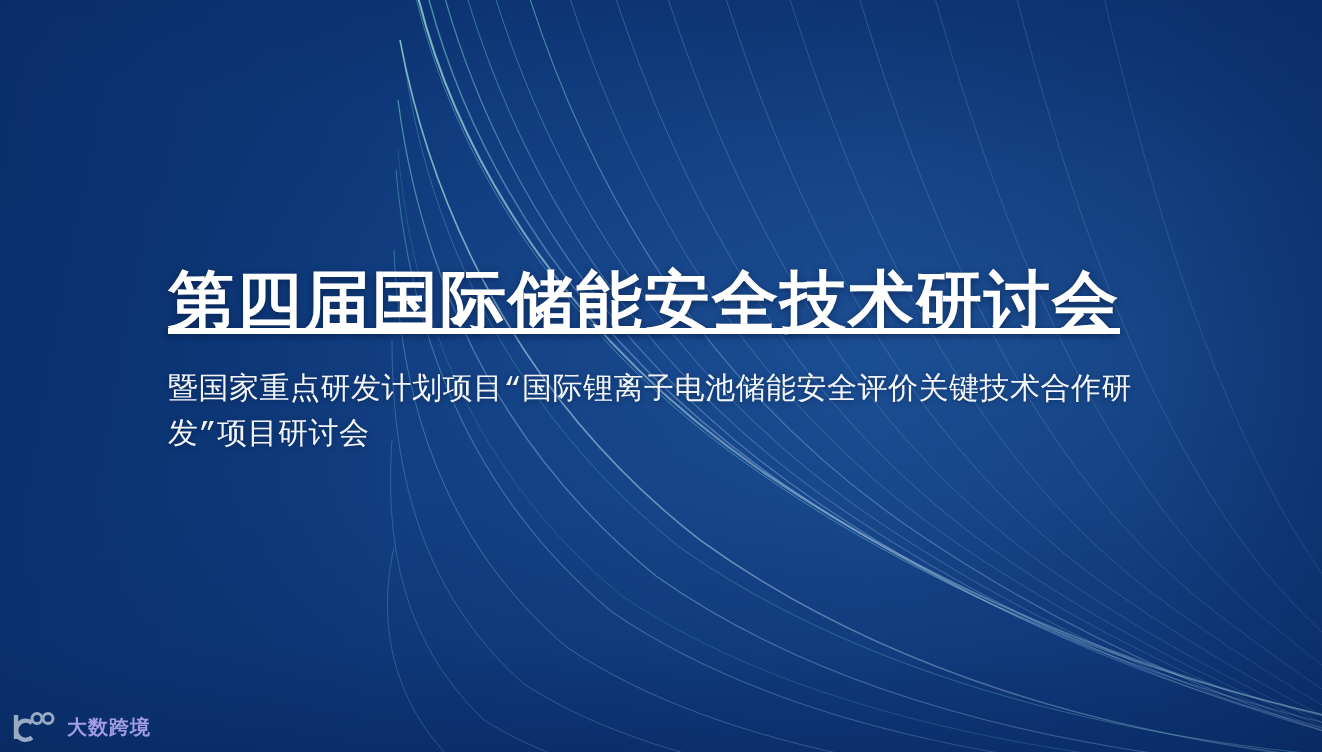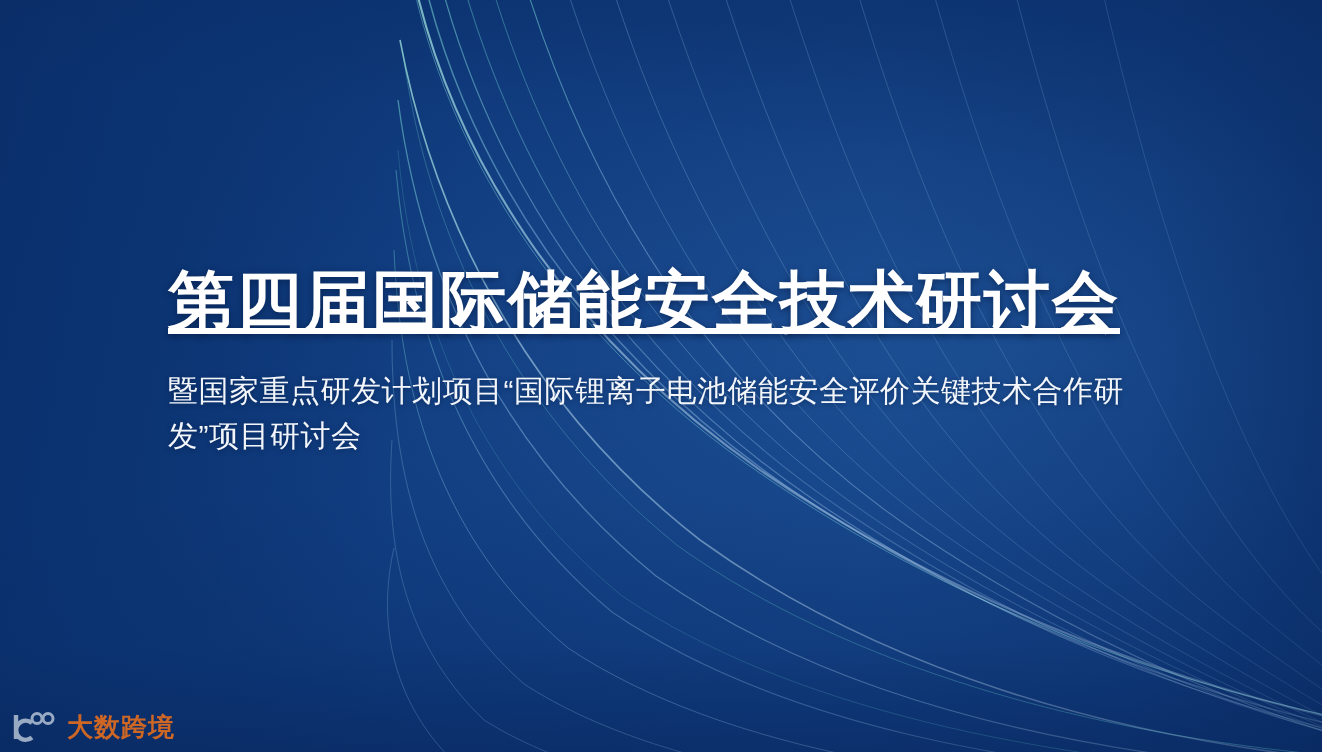--- a/index.html
+++ b/index.html
@@ -88,42 +88,43 @@
   .subtitle {
     margin: 0;
     margin-top: 28px;
     font-size: 30px;
     line-height: 45px;
     font-weight: normal;
     color: #f2f6fb;
     letter-spacing: 0.5px;
     width: 1010px;
     text-shadow: 0 1px 5px rgba(4,22,56,0.5);
+    font-family: Liberation Mono, monospace;
   }
 
   
   .watermark {
     position: absolute;
     left: 10px;
     bottom: 8px;
     display: flex;
     align-items: center;
     gap: 9px;
     opacity: 0.82;
   }
   .wm-mark {
     display: block;
     width: 48px;
     height: 34px;
   }
   .wm-text {
-    font-size: 26px;
+    font-size: 20px;
     line-height: 30px;
     font-weight: bold;
-    color: #f97316;
+    color: #c4b5fd;
     letter-spacing: 1px;
   }
 </style>
 </head>
 <body>
 
 <div id="poster">
 
   <div class="bg-base"></div>
   <div class="bg-left-dark"></div>

